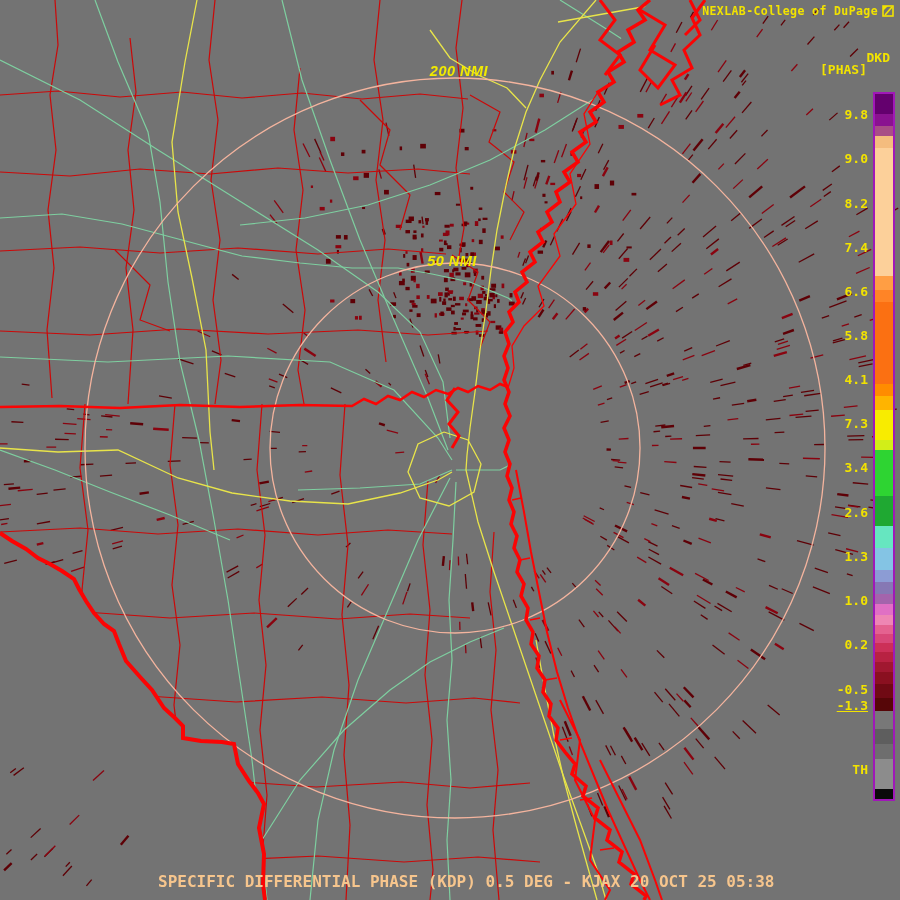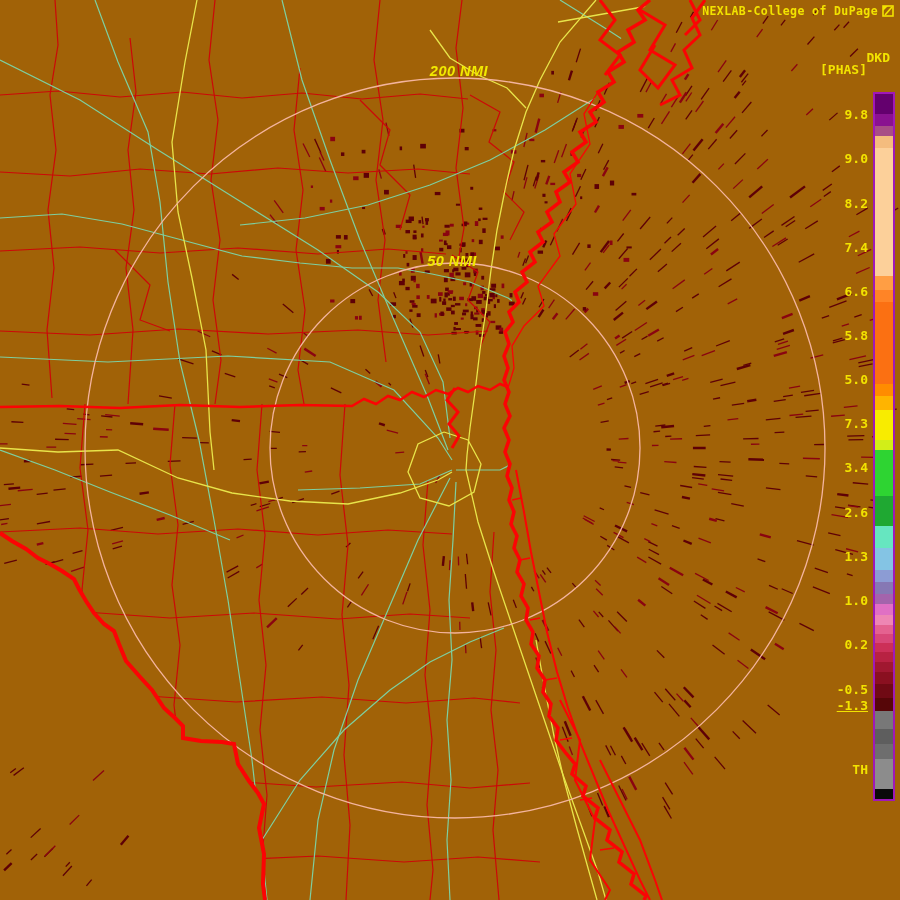--- a/index.html
+++ b/index.html
@@ -15,21 +15,21 @@
   #colorbar .seg{width:100%;}
   .cb-label{position:absolute;right:32px;font-size:13px;font-weight:700;text-align:right;}
   .ring-label{position:absolute;width:120px;text-align:center;
               font-family:"Liberation Sans",sans-serif;font-style:italic;font-weight:700;
               font-size:14.5px;letter-spacing:.5px;}
   #status{left:158px;top:874px;font-size:16px;font-weight:700;letter-spacing:0;}
 </style>
 </head>
 <body>
 
-<div id="stage" style="background: #a16207;">
+<div id="stage" style="background: #737373;">
 
   <svg id="map-svg" width="900" height="900" viewBox="0 0 900 900">
     <defs>
       <clipPath id="landClip">
           <path id="land-clip-path" d="M0,0 L650,0 L620,40 L596,95 L577,135 L556,185 L538,225 L520,270 L508,315 L504,355 L507,400 L506,430 L511,470 L516,510 L523,550 L531,590 L541,630 L551,670 L561,710 L573,750 L586,786 L600,808 L612,830 L624,852 L636,874 L648,900 L265,900 L263,884 L264,854 L259,828 L264,804 L249,781 L238,764 L234,744 L201,741 L183,738 L183,726 L164,708 L152,690 L141,678 L126,661 L119,644 L104,624 L86,601 L74,579 L50,564 L26,549 L0,533 Z"></path>
         </clipPath>
     </defs>
     <g id="layer-echoes">
         <line x1="658.9429153844063" y1="742.8052897570016" x2="664.0615764926494" y2="750.2044601000322" stroke="#5e0006" stroke-width="1.3"></line>
         <line x1="684.2005179751778" y1="351.0800904248519" x2="692.2207430040556" y2="347.68865182149176" stroke="#5e0006" stroke-width="1.3"></line>
@@ -879,30 +879,31 @@
       <div class="seg" style="height: 30px; background: rgb(140, 140, 140);"></div>
       <div class="seg" style="height: 10px; background: rgb(10, 10, 10);"></div>
     </div>
   <div id="cb-labels">
       <div class="cb-label" style="top: 107px; color: rgb(242, 227, 0);">9.8</div>
       <div class="cb-label" style="top: 151px; color: rgb(242, 227, 0);">9.0</div>
       <div class="cb-label" style="top: 196px; color: rgb(242, 227, 0);">8.2</div>
       <div class="cb-label" style="top: 240px; color: rgb(242, 227, 0); text-align: center;">7.4</div>
       <div class="cb-label" style="top: 284px; color: rgb(242, 227, 0);">6.6</div>
       <div class="cb-label" style="top: 328px; color: rgb(242, 227, 0);">5.8</div>
-      <div class="cb-label" style="top: 372px; color: rgb(242, 227, 0);">5.0</div>
+      <div class="cb-label" style="top: 372px; color: rgb(242, 227, 0);">4.1</div>
       <div class="cb-label" style="top: 416px; color: rgb(242, 227, 0);">7.3</div>
       <div class="cb-label" style="top: 460px; color: rgb(242, 227, 0);">3.4</div>
       <div class="cb-label" style="top: 505px; color: rgb(242, 227, 0);">2.6</div>
       <div class="cb-label" style="top: 549px; color: rgb(242, 227, 0);">1.3</div>
       <div class="cb-label" style="top: 593px; color: rgb(242, 227, 0);">1.0</div>
       <div class="cb-label" style="top: 637px; color: rgb(242, 227, 0);">0.2</div>
       <div class="cb-label" style="top: 682px; color: rgb(242, 227, 0);">-0.5</div>
       <div class="cb-label" style="top: 698px; color: rgb(242, 227, 0); text-decoration: underline;">-1.3</div>
       <div class="cb-label" style="top: 762px; color: rgb(242, 227, 0);">TH</div>
     </div>
 
   <div id="ring-labels">
       <div class="ring-label txt" style="left: 399px; top: 64px; color: rgb(242, 234, 0);">200 NMI</div>
       <div class="ring-label txt" style="left: 392px; top: 254px; color: rgb(242, 234, 0);">50 NMI</div>
     </div>
 
+  <div id="status" class="txt" style="color: rgb(246, 197, 141);">SPECIFIC DIFFERENTIAL PHASE (KDP) 0.5 DEG - KJAX 20 OCT 25 05:38</div>
 </div>
 
 </body></html>

